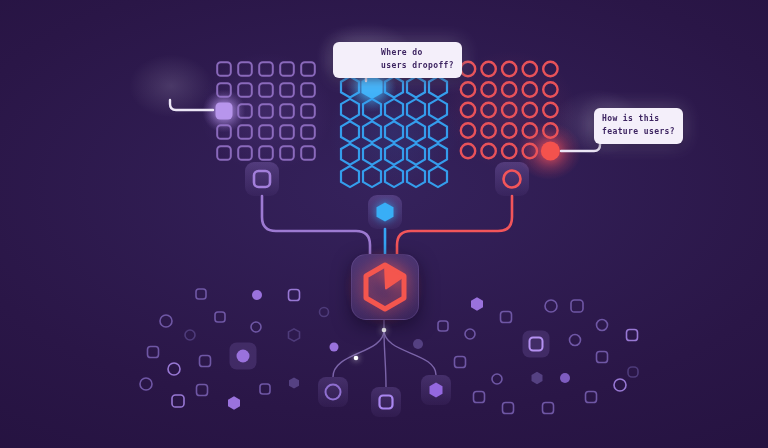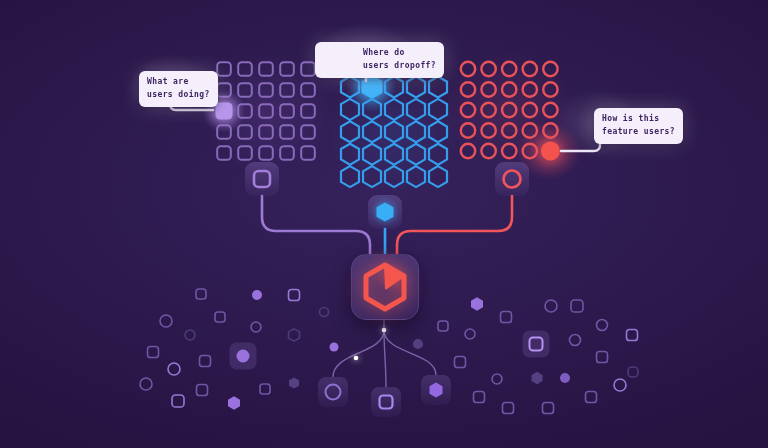--- a/index.html
+++ b/index.html
@@ -177,25 +177,21 @@
       <path d="M385,229 V255" fill="none" stroke="#35a4f4" stroke-width="2.6" stroke-linecap="round"></path>
       <path d="M512,196 V217 Q512,231 498,231 H411 Q397,231 397,245 V255" fill="none" stroke="#f2555a" stroke-width="2.6" stroke-linecap="round"></path>
       <path d="M384,318 V330" fill="none" stroke="#8068ae" stroke-width="1.4" opacity="0.95"></path>
       <path d="M384,330 C384,354 333,352 333,377" fill="none" stroke="#8068ae" stroke-width="1.4" opacity="0.95"></path>
       <path d="M384,330 C384,350 386,366 386,387" fill="none" stroke="#8068ae" stroke-width="1.4" opacity="0.95"></path>
       <path d="M384,330 C384,354 436,352 436,375" fill="none" stroke="#8068ae" stroke-width="1.4" opacity="0.95"></path>
       <circle cx="384" cy="330" r="2.3" fill="#ffffff" style="filter:drop-shadow(0 0 3px rgba(255,255,255,.9))"></circle>
       <circle cx="356" cy="358" r="2.3" fill="#ffffff" style="filter:drop-shadow(0 0 3px rgba(255,255,255,.9))"></circle>
     </svg>
 
-  <div class="tooltip" style="left: 139px; top: 71px; background: rgb(244, 239, 250); color: rgb(61, 36, 97);">
-    <div>What are</div>
-    <div>users doing?</div>
-  </div>
-  <div class="tooltip" style="left: 315px; top: 42px; background: rgb(244, 239, 250); color: rgb(61, 36, 97); padding-left: 48px;">
+  <div class="tooltip" style="left: 333px; top: 42px; background: rgb(244, 239, 250); color: rgb(61, 36, 97); padding-left: 48px;">
     <div>Where do</div>
     <div>users dropoff?</div>
   </div>
   <div class="tooltip" style="left: 594px; top: 108px; background: rgb(244, 239, 250); color: rgb(61, 36, 97);">
     <div>How is this</div>
     <div>feature users?</div>
   </div>
 
   <div class="node" style="left:245px;top:162px;">
     <svg width="34" height="34">

